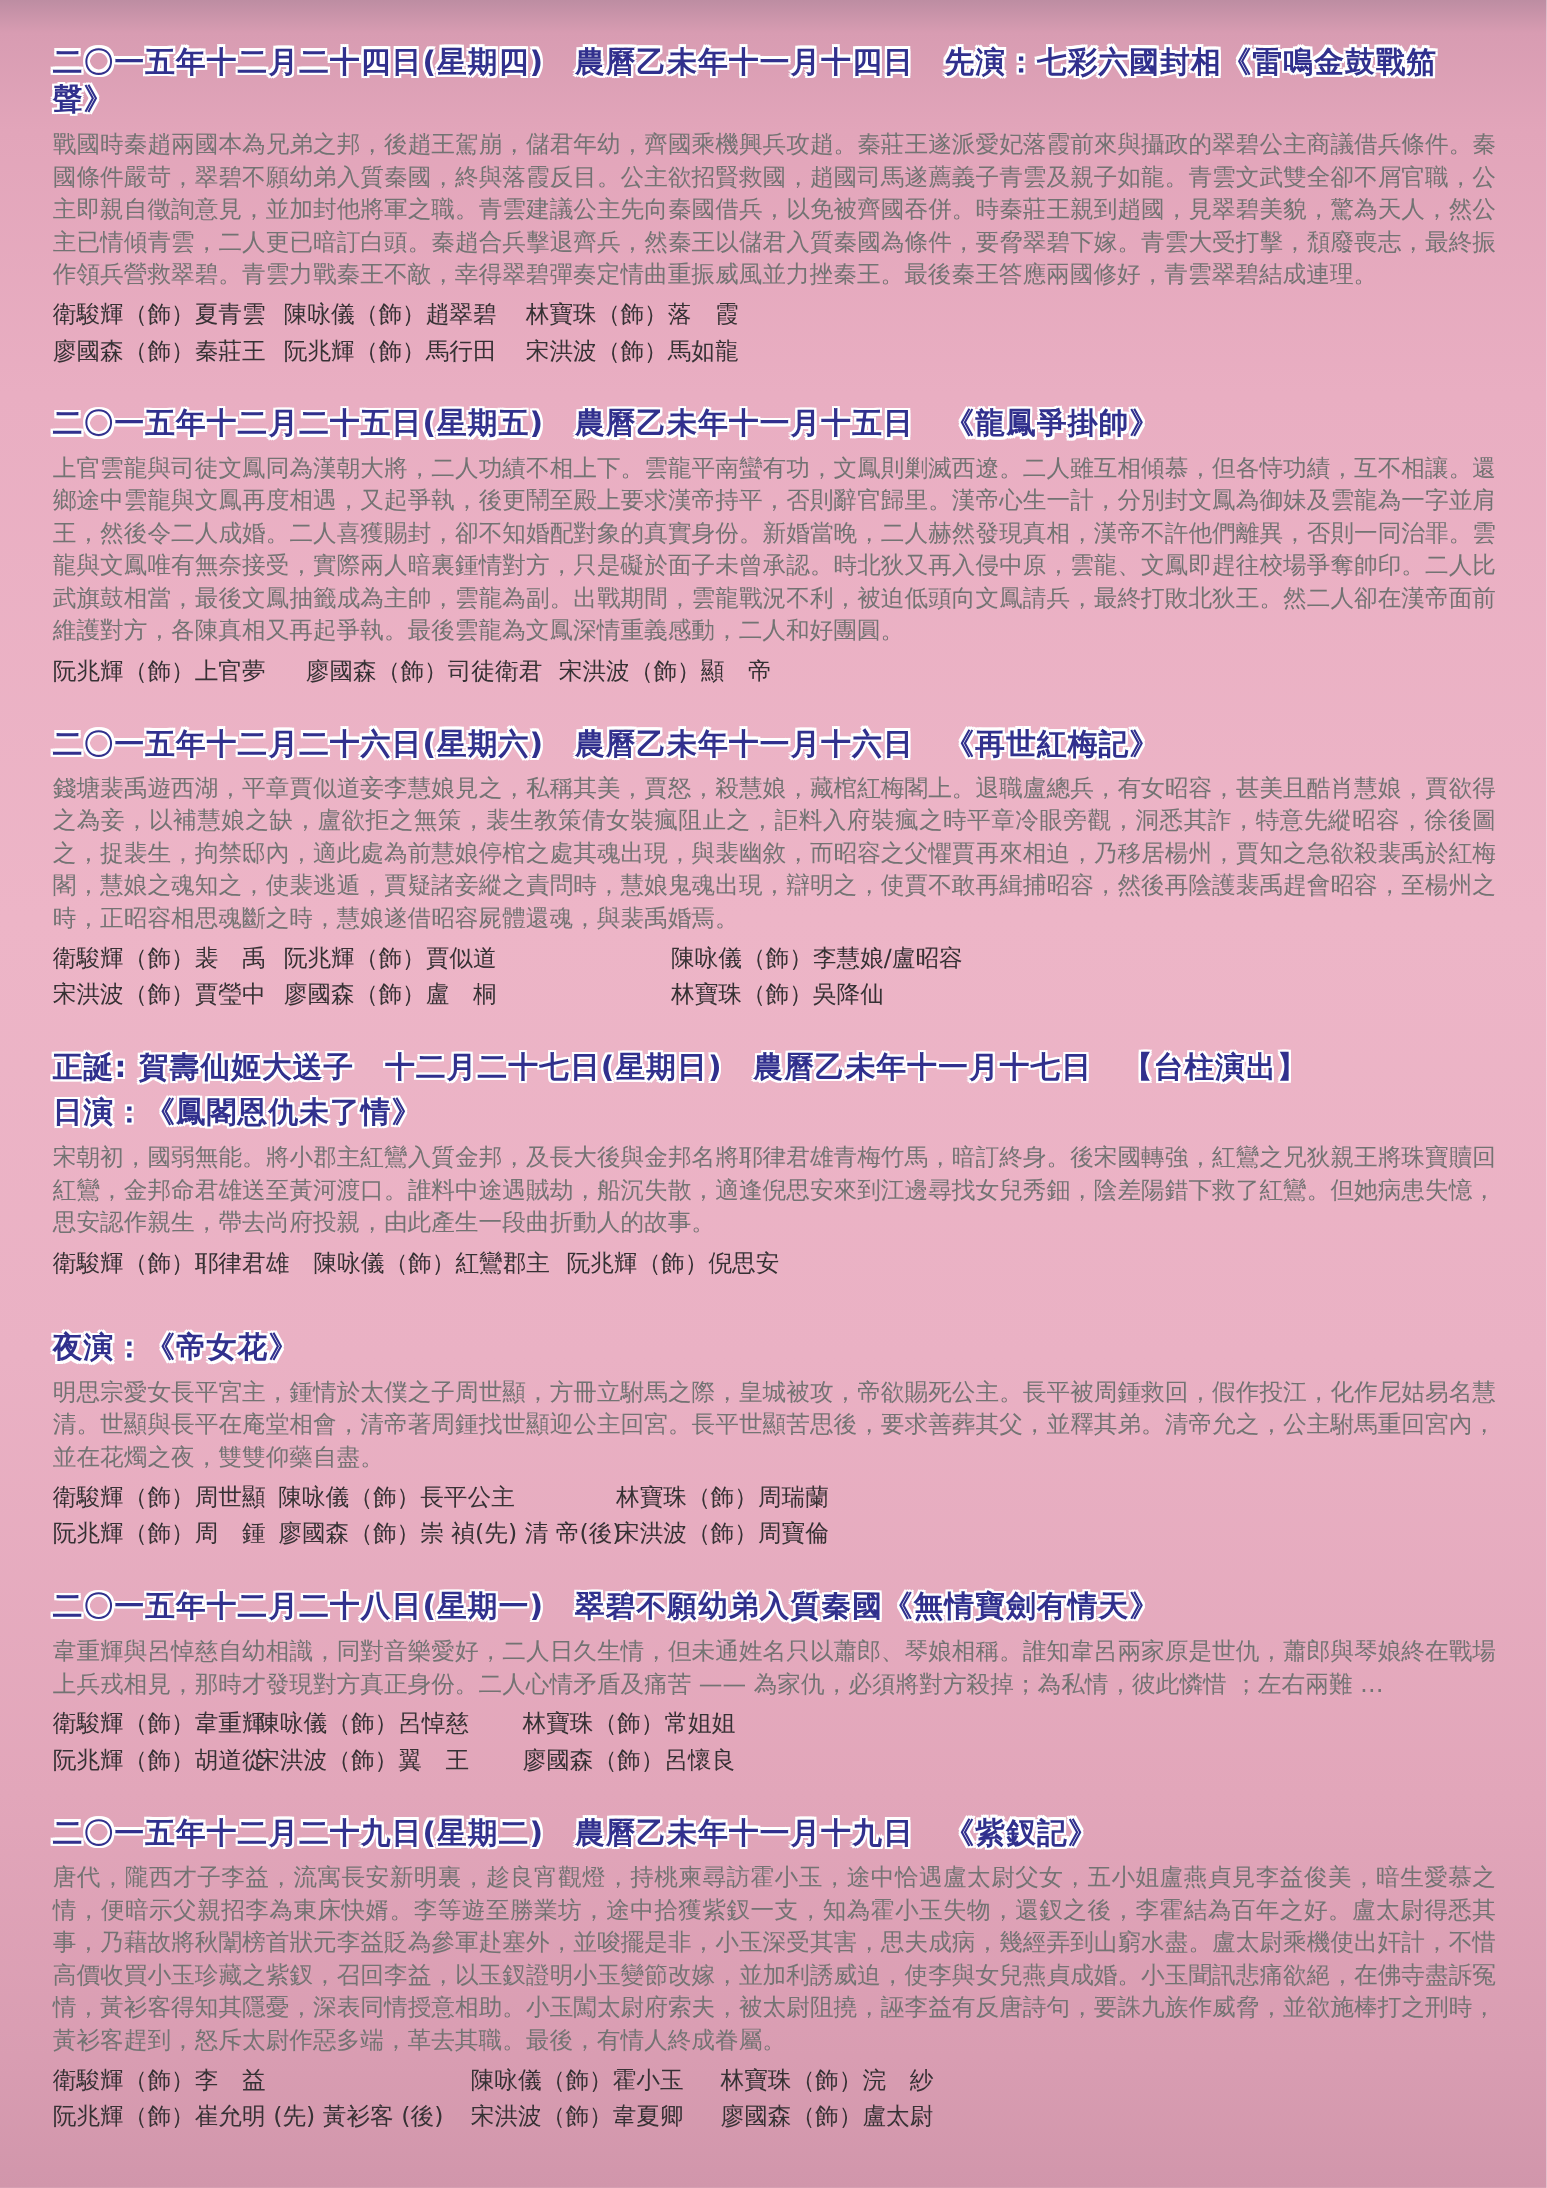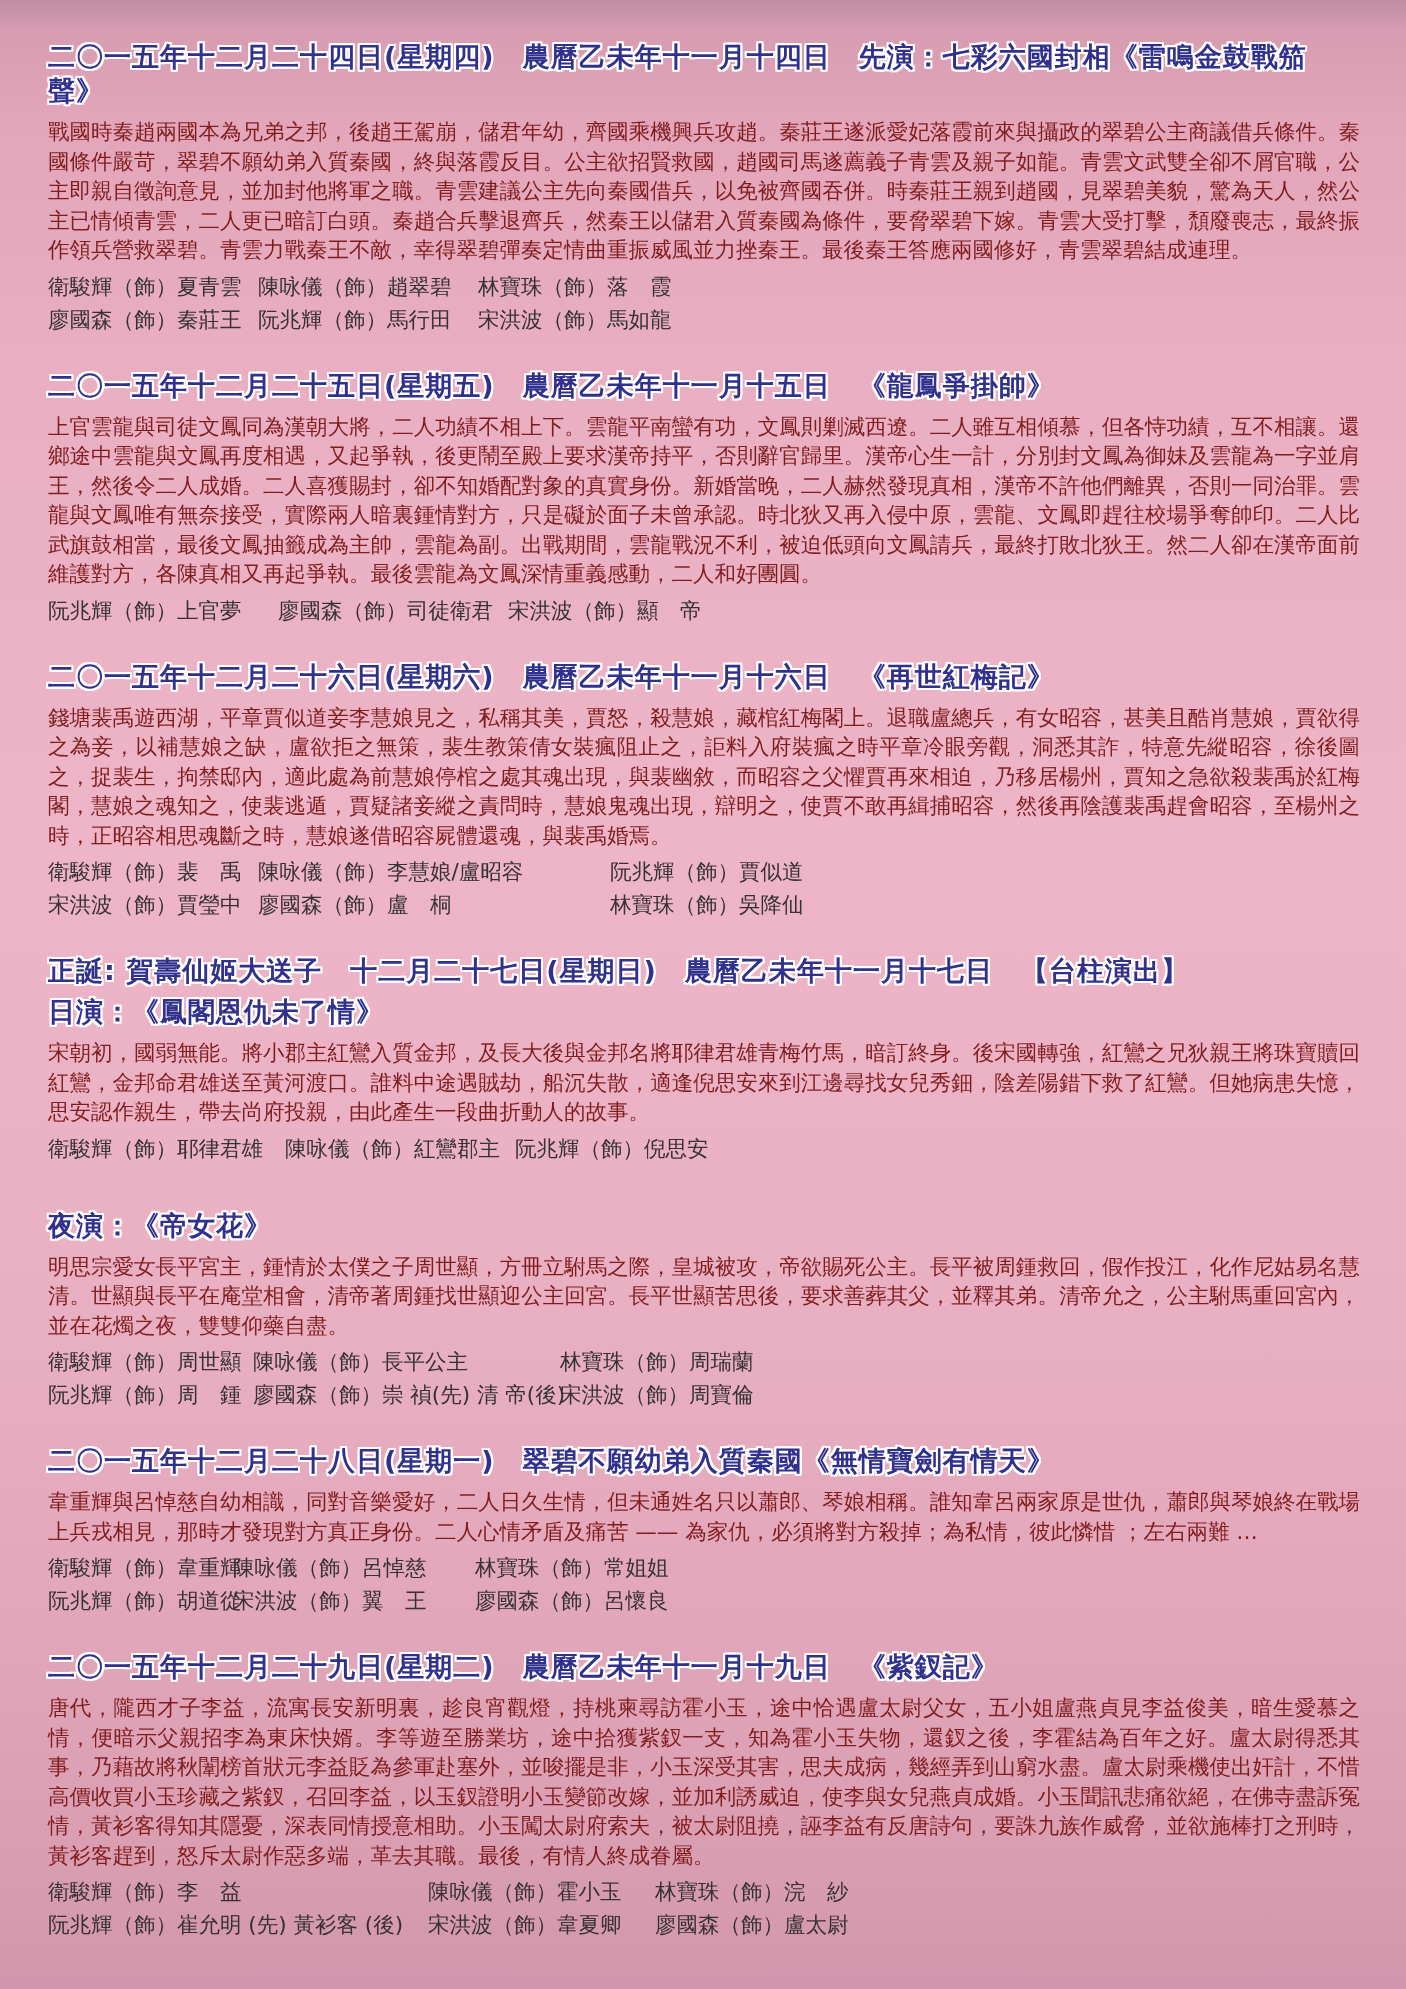--- a/index.html
+++ b/index.html
@@ -30,21 +30,21 @@
       -2px -2px 0 #ffffff, 2px -2px 0 #ffffff,
       -2px 2px 0 #ffffff, 2px 2px 0 #ffffff,
       -2px 0 0 #ffffff, 2px 0 0 #ffffff,
       0 -2px 0 #ffffff, 0 2px 0 #ffffff;
   }
   .hdr.sub{margin-top:-2px;}
   .syn{
     margin:0 0 5px 0;
     font-size:21.5px;
     line-height:29.5px;
-    color:#7f1d1d;
+    color:#737373;
     text-align:justify;
     text-justify:inter-ideograph;
   }
   .cast{
     display:grid;
     font-size:21.5px;
     line-height:33px;
     color:#363134;
     white-space:nowrap;
   }
@@ -88,22 +88,22 @@
       <span>廖國森（飾）司徒衛君</span>
       <span>宋洪波（飾）顯　帝</span>
     </div>
   </section>
 
   <section>
     <h2 class="hdr">二〇一五年十二月二十六日(星期六)　農曆乙未年十一月十六日　《再世紅梅記》</h2>
     <p class="syn">錢塘裴禹遊西湖，平章賈似道妾李慧娘見之，私稱其美，賈怒，殺慧娘，藏棺紅梅閣上。退職盧總兵，有女昭容，甚美且酷肖慧娘，賈欲得之為妾，以補慧娘之缺，盧欲拒之無策，裴生教策倩女裝瘋阻止之，詎料入府裝瘋之時平章冷眼旁觀，洞悉其詐，特意先縱昭容，徐後圖之，捉裴生，拘禁邸內，適此處為前慧娘停棺之處其魂出現，與裴幽敘，而昭容之父懼賈再來相迫，乃移居楊州，賈知之急欲殺裴禹於紅梅閣，慧娘之魂知之，使裴逃遁，賈疑諸妾縱之責問時，慧娘鬼魂出現，辯明之，使賈不敢再緝捕昭容，然後再陰護裴禹趕會昭容，至楊州之時，正昭容相思魂斷之時，慧娘遂借昭容屍體還魂，與裴禹婚焉。</p>
     <div class="cast g3">
       <span>衛駿輝（飾）裴　禹</span>
+      <span>阮兆輝（飾）賈似道</span>
       <span>陳咏儀（飾）李慧娘/盧昭容</span>
-      <span>阮兆輝（飾）賈似道</span>
     </div>
     <div class="cast g3">
       <span>宋洪波（飾）賈瑩中</span>
       <span>廖國森（飾）盧　桐</span>
       <span>林寶珠（飾）吳降仙</span>
     </div>
   </section>
 
   <section class="tight">
     <h2 class="hdr">正誕: 賀壽仙姬大送子　十二月二十七日(星期日)　農曆乙未年十一月十七日　【台柱演出】</h2>

